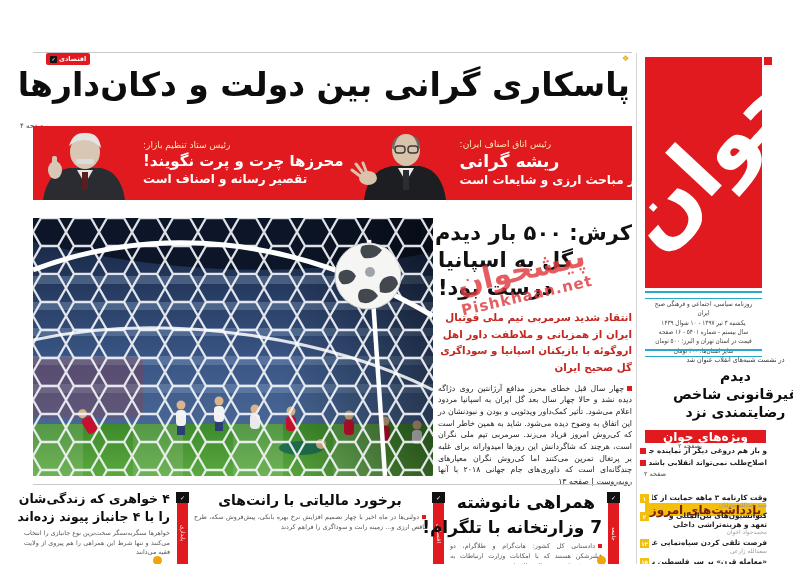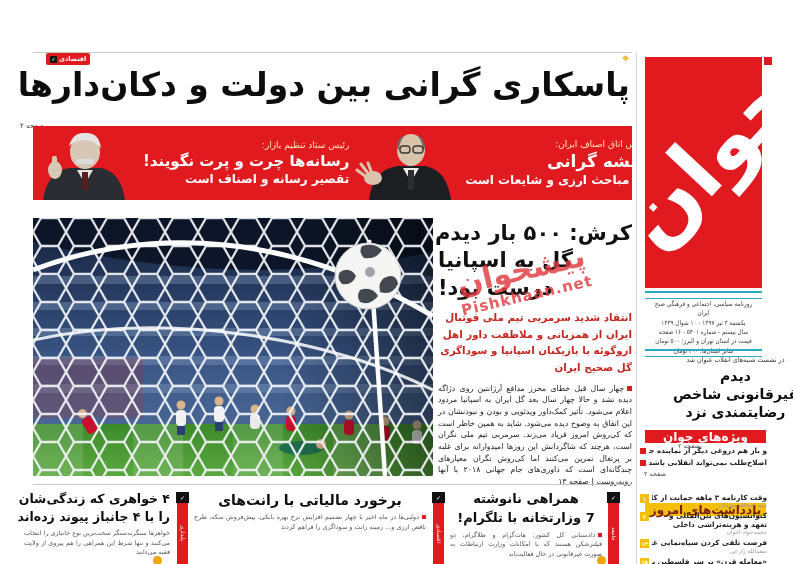--- a/index.html
+++ b/index.html
@@ -28,21 +28,21 @@
   }
   .page-ref-main{left:20px;top:122px;font-size:7px;color:#444;}
 
   
   .red-band{
     left:33px;top:126px;width:599px;height:74px;background:#e01a1f;display:flex;
     align-items:stretch;overflow:hidden;
   }
   .band-photo{flex:0 0 104px;position:relative;}
   .band-text{flex:1;display:flex;flex-direction:column;justify-content:center;
-    text-align:right;color:#fff;padding:2px 6px;}
+    text-align:left;color:#fff;padding:2px 6px;}
   .band-kicker{font-size:9px;color:#ffe9b0;margin-bottom:2px;}
   .band-title{font-size:15px;font-weight:900;white-space:nowrap;}
   .band-sub{font-size:12px;font-weight:800;margin-top:2px;white-space:nowrap;}
 
   
   .match-photo{left:33px;top:218px;width:400px;height:258px;overflow:hidden;background:#15233f;}
 
   
   .lead-article{left:438px;top:220px;width:194px;}
   .lead-headline{font-size:21px;font-weight:900;color:#111;text-align:left;line-height:1.3;}
@@ -62,21 +62,21 @@
   .bottom-divider{left:33px;top:484px;width:599px;}
   .story{top:490px;}
   .story-title{font-weight:900;color:#0d0d0d;text-align:center;line-height:1.45;}
   .story-title div{white-space:nowrap;}
   .story-body{font-size:6.4px;color:#555;text-align:justify;line-height:1.5;margin-top:3px;}
   .story-sisters{left:24px;width:146px;}
   .story-sisters .story-title{font-size:12.5px;text-align:left;}
   .story-tax{left:194px;width:232px;}
   .story-tax .story-title{font-size:14px;}
   .story-telegram{left:450px;width:152px;}
-  .story-telegram .story-title{font-size:13px;}
+  .story-telegram .story-title{font-size:17px;}
   .cat-tab{top:492px;width:13px;height:72px;display:flex;flex-direction:column;align-items:center;}
   .cat-tab .tab-logo{width:13px;height:11px;background:#111;color:#fff;font-size:6px;
     display:flex;align-items:center;justify-content:center;}
   .cat-tab .tab-strip{flex:1;width:11px;background:#e01a1f;color:#fff;font-size:5.5px;
     writing-mode:vertical-rl;display:flex;align-items:center;justify-content:center;
     letter-spacing:1px;}
   .deco-dot{width:9px;height:9px;border-radius:50%;background:#f0a60a;}
 
   
   .deco-glyph{left:622px;top:54px;color:#e8a300;font-size:8px;}
@@ -134,21 +134,21 @@
       <rect x="49" y="46" width="6" height="18" fill="#5a1e20"></rect>
       <ellipse cx="52" cy="26" rx="15" ry="17" fill="#d9c7b6"></ellipse>
       <path d="M36,20 Q40,6 52,7 Q66,6 68,22 Q60,14 52,14 Q42,14 36,20 Z" fill="#e6e4e2"></path>
       <rect x="43" y="33" width="18" height="5" rx="2" fill="#dcdcda"></rect>
       <ellipse cx="22" cy="44" rx="7" ry="9" fill="#d9c7b6"></ellipse>
       <rect x="19" y="30" width="5" height="14" rx="2" fill="#d9c7b6"></rect>
     </svg>
   </div>
   <div class="band-text rtl">
     <div class="band-kicker">رئیس ستاد تنظیم بازار:</div>
-    <div class="band-title">رسانه‌ها چرت و پرت نگویند!</div>
+    <div class="band-title">محرز‌ها چرت و پرت نگویند!</div>
     <div class="band-sub">تقصیر رسانه و اصناف است</div>
   </div>
   <div class="band-photo">
     <svg width="104" height="74" viewBox="0 0 104 74">
       <path d="M14,74 Q18,44 42,40 L70,40 Q92,44 96,74 Z" fill="#1d1e22"></path>
       <path d="M48,42 L56,56 L64,42 Z" fill="#efece6"></path>
       <rect x="53" y="44" width="6" height="20" fill="#2c2c34"></rect>
       <ellipse cx="56" cy="24" rx="14" ry="16" fill="#d9c3ab"></ellipse>
       <path d="M42,22 Q42,12 50,9 Q44,16 44,24 Z" fill="#6a6a6a"></path>
       <path d="M70,22 Q70,12 62,9 Q68,16 68,24 Z" fill="#6a6a6a"></path>

